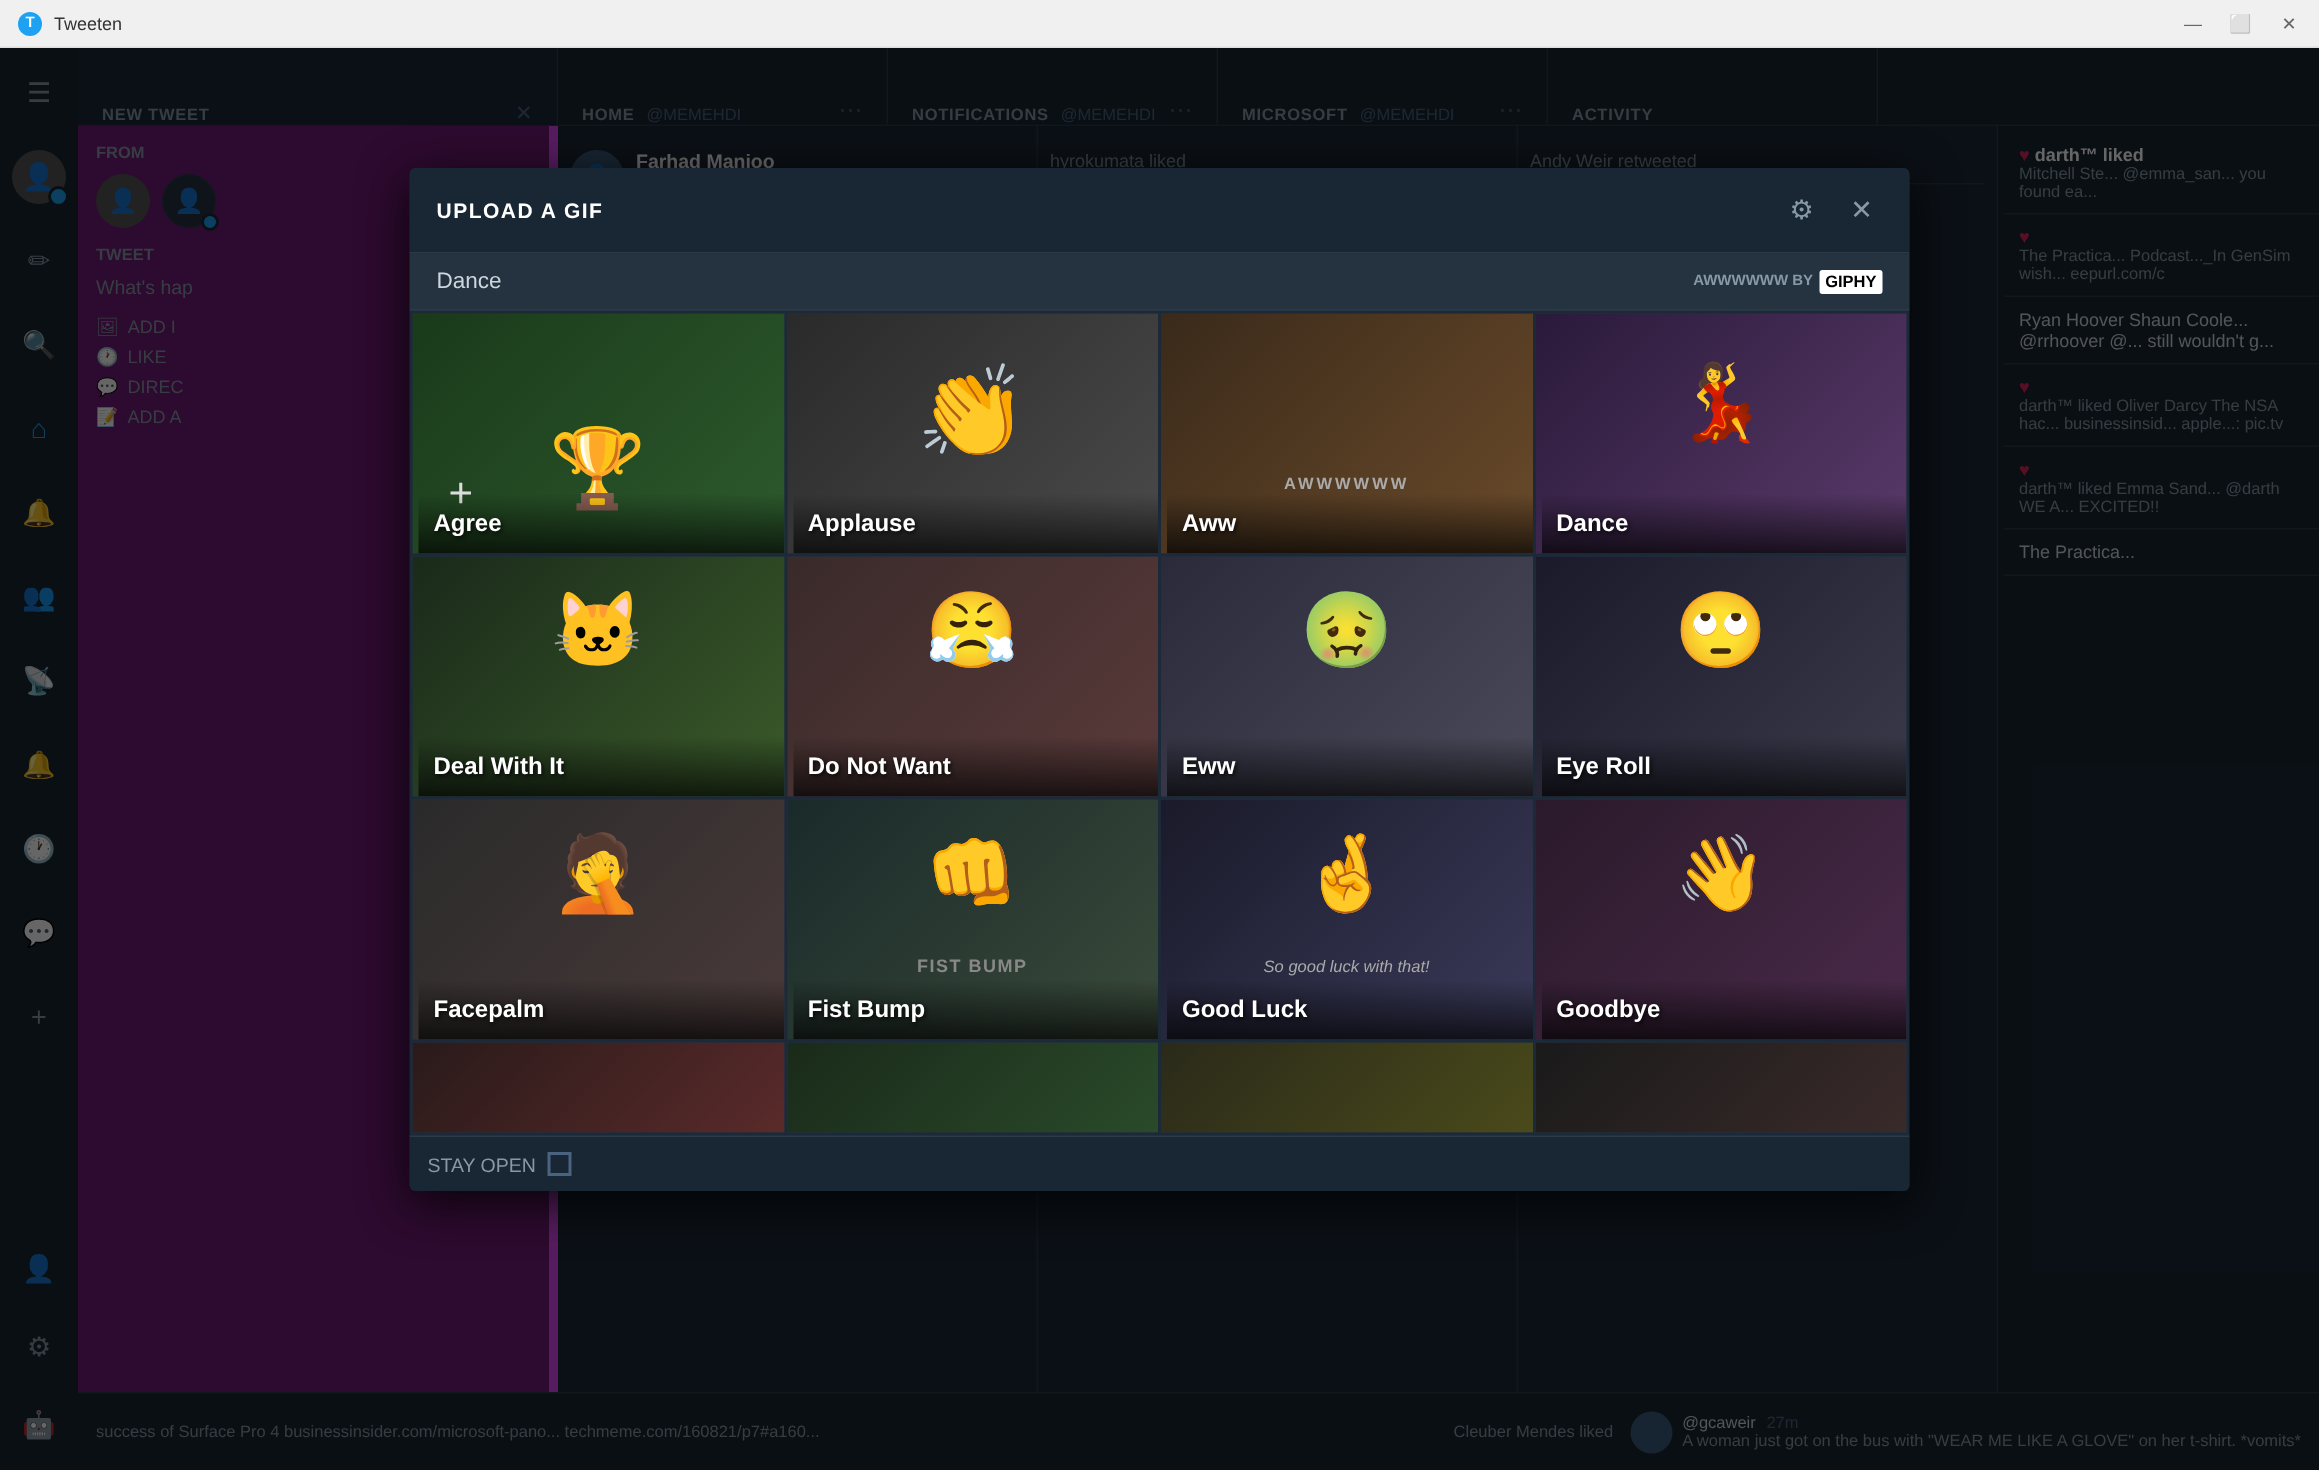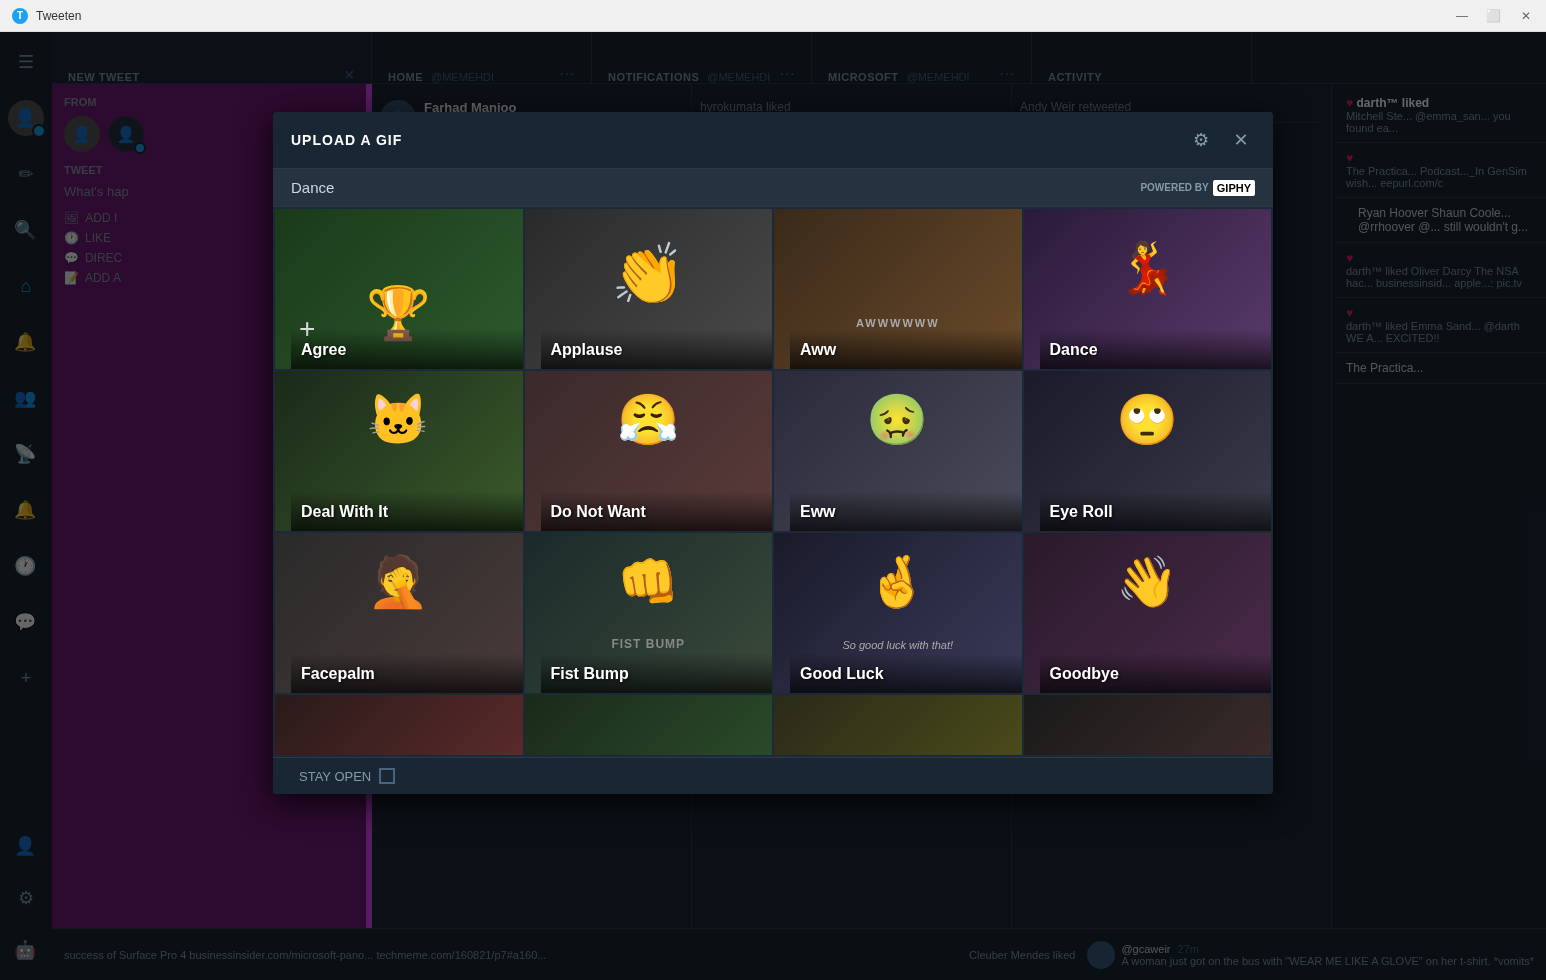--- a/index.html
+++ b/index.html
@@ -315,21 +315,21 @@
       width: 100%;
       height: 100%;
       display: flex;
       align-items: center;
       justify-content: center;
       position: relative;
       overflow: hidden;
     }
     .gif-overlay {
       position: absolute;
-      bottom: 0; left: 16px; right: 0;
+      bottom: 0; left: 4px; right: 0;
       background: linear-gradient(to top, rgba(0,0,0,0.7) 0%, transparent 100%);
       padding: 12px 10px 10px;
     }
     .gif-label {
       color: #ffffff;
       font-size: 16px;
       font-weight: 700;
       text-shadow: 1px 1px 3px rgba(0,0,0,0.8);
     }
 
@@ -347,21 +347,21 @@
     .gif-goodluck { background: linear-gradient(135deg, #1a1a2a 0%, #3a3a5a 100%); }
     .gif-goodbye { background: linear-gradient(135deg, #2a1a2a 0%, #4a2a4a 100%); }
     .gif-partial-1 { background: linear-gradient(135deg, #2a1a1a 0%, #5a2a2a 100%); }
     .gif-partial-2 { background: linear-gradient(135deg, #1a2a1a 0%, #2a4a2a 100%); }
     .gif-partial-3 { background: linear-gradient(135deg, #2a2a1a 0%, #4a4a1a 100%); }
     .gif-partial-4 { background: linear-gradient(135deg, #1a1a1a 0%, #3a2a2a 100%); }
 
     
     .modal-footer {
       background: #192734;
-      padding: 10px 26px;
+      padding: 10px 12px;
       display: flex;
       align-items: center;
       gap: 8px;
       border-top: 1px solid #2d3a45;
     }
     .stay-open-label {
       color: #8899a6;
       font-size: 13px;
     }
     .stay-open-checkbox {
@@ -499,21 +499,21 @@
         <div class="activity-item">
           <span style="color:#e0245e;">♥</span>
           <span class="activity-user"> darth™ liked</span>
           <div style="color:#8899a6; font-size:11px;">Mitchell Ste... @emma_san... you found ea...</div>
         </div>
         <div class="activity-item">
           <span style="color:#e0245e;">♥</span>
           <div style="color:#8899a6; font-size:11px;">The Practica... Podcast..._In GenSim wish... eepurl.com/c</div>
         </div>
         <div class="activity-item">
-          <div style="color:#ccd6dd; font-size:12px;margin-left:12px;">Ryan Hoover Shaun Coole... @rrhoover @... still wouldn't g...</div>
+          <div style="color:#ccd6dd; font-size:12px;">Ryan Hoover Shaun Coole... @rrhoover @... still wouldn't g...</div>
         </div>
         <div class="activity-item">
           <span style="color:#e0245e;">♥</span>
           <div style="color:#8899a6; font-size:11px;">darth™ liked Oliver Darcy The NSA hac... businessinsid... apple...: pic.tv</div>
         </div>
         <div class="activity-item">
           <span style="color:#e0245e;">♥</span>
           <div style="color:#8899a6; font-size:11px;">darth™ liked Emma Sand... @darth WE A... EXCITED!!</div>
         </div>
         <div class="activity-item">
@@ -548,21 +548,21 @@
       <span class="modal-title">UPLOAD A GIF</span>
       <div class="modal-header-controls">
         <div class="modal-header-btn">⚙</div>
         <div class="modal-header-btn">✕</div>
       </div>
     </div>
 
     <div class="modal-search-bar">
       <span class="search-query">Dance</span>
       <div class="giphy-logo">
-        <span style="color:#8899a6; font-size:10px;">POWERED BY</span>
+        <span style="color:#8899a6; font-size:10px;">AWWWWWW BY</span>
         <span class="giphy-logo-box">GIPHY</span>
       </div>
     </div>
 
     <div class="gif-grid">
 
       <div class="gif-cell">
         <div class="gif-bg gif-agree">
           <div style="position:absolute; bottom:30px; left:50%; transform:translateX(-50%); font-size:52px; line-height:1;">🏆</div>
           <div style="position:absolute; bottom:24px; left:24px; font-size:28px; color:#ddd;">+</div>

